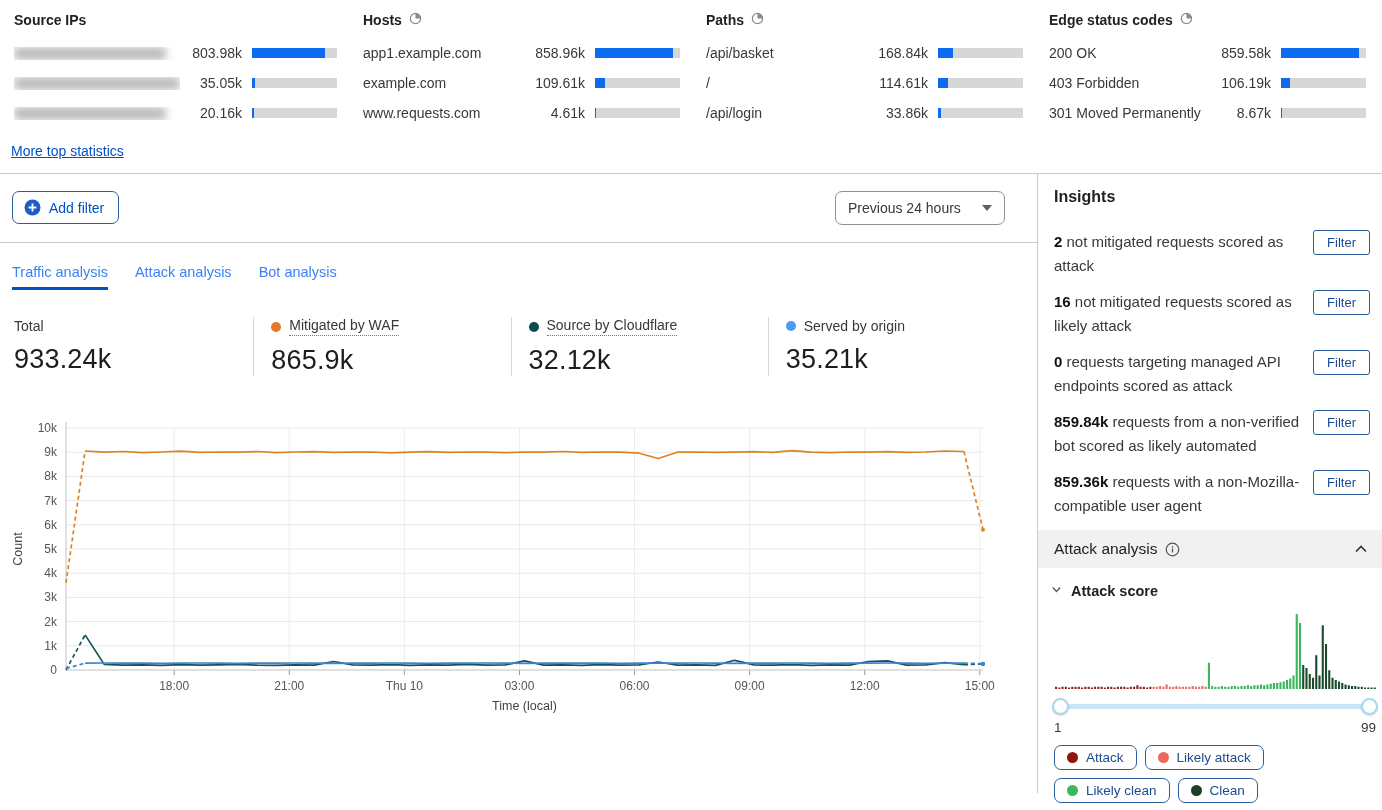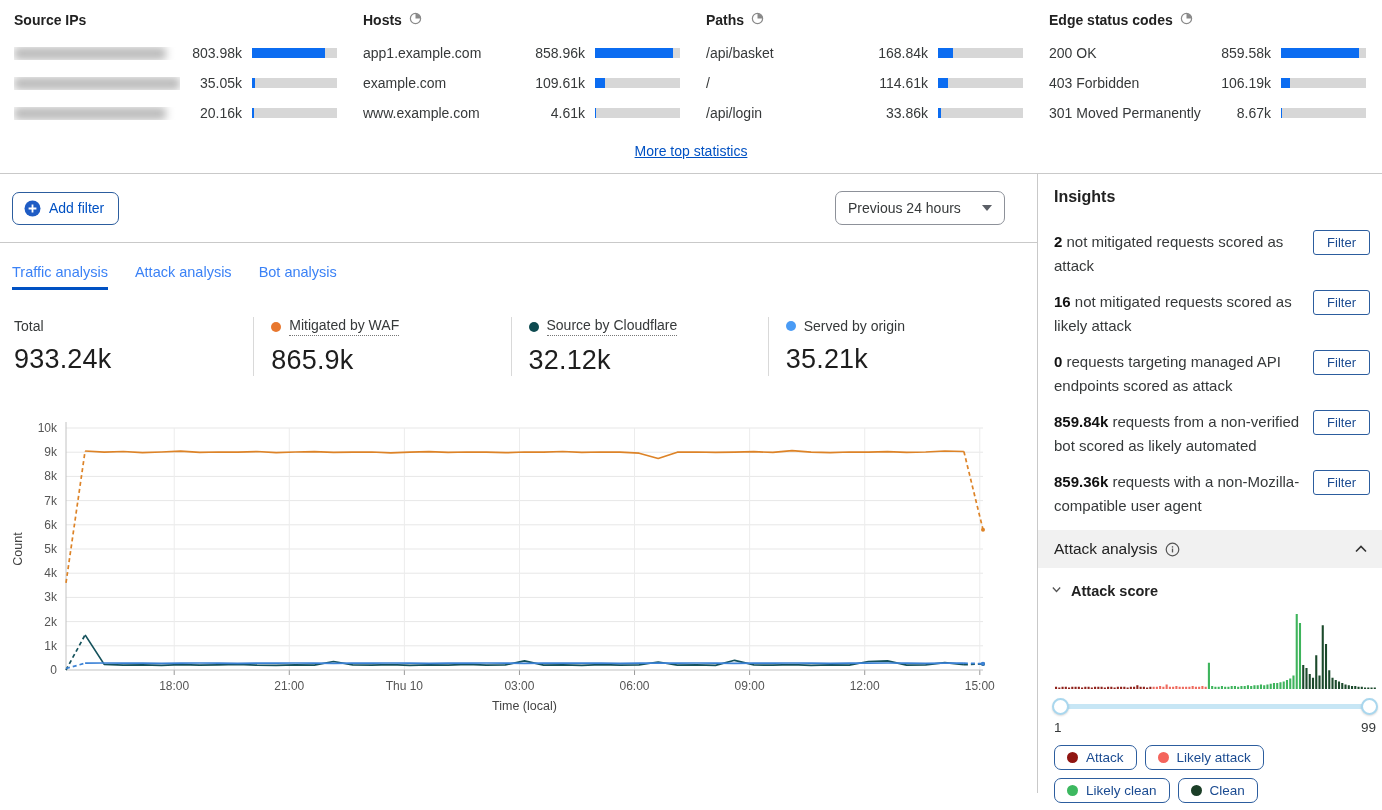--- a/index.html
+++ b/index.html
@@ -10,30 +10,30 @@
   .top-stats { display:grid; grid-template-columns:repeat(4,1fr); column-gap:26px;
     padding:12px 16px 0 14px; }
   .stat-col-title { font-size:14px; font-weight:700; color:#222; display:flex;
     gap:7px; margin-bottom:10px; }
   .stat-row { display:flex; align-items:center; height:30px; font-size:14px; color:#36393a; }
   .stat-row-label { flex:1; white-space:nowrap; overflow:hidden; }
   .blur-label { height:13px; border-radius:3px; background:#b9b9b9; filter:blur(4px); }
   .stat-row-value { width:62px; text-align:right; margin-right:10px; }
   .stat-bar { width:85px; height:10px; background:#d7d7d7; position:relative; flex:none; }
   .stat-bar-fill { position:absolute; left:0; top:0; bottom:0; background:#0b6cf1; }
-  .more-row { text-align:center; padding:14px 11px 13px; }
+  .more-row { padding:14px 11px 13px; }
   .more-row a { color:#0051c3; font-size:14px; text-decoration:underline; cursor:pointer; }
 
   
   .content { display:flex; border-top:1px solid #c9c9c9; height:620px; }
   .main { width:1037px; flex:none; }
   .sidebar { width:345px; flex:none; border-left:1px solid #c9c9c9; padding:14px 12px 0 16px; }
 
   
-  .toolbar { display:flex; justify-content:space-between; align-items:center;
+  .toolbar { display:flex; justify-content:space-between; align-items:flex-start;
     padding:17px 32px 17px 12px; border-bottom:1px solid #c9c9c9; }
   .add-filter { display:flex; align-items:center; gap:8px; background:#fff;
     border:1px solid #2c5d9e; border-radius:7px; padding:7px 14px 7px 11px;
     color:#0051c3; font-size:14px; cursor:pointer; font-family:inherit; }
   .select { display:flex; align-items:center; justify-content:space-between;
     width:170px; border:1px solid #8d9199; border-radius:7px; padding:8px 12px;
     font-size:14px; color:#36393a; cursor:pointer; background:#fff; }
   .caret { width:0; height:0; border-left:5px solid transparent; border-right:5px solid transparent;
     border-top:6px solid #5b5f66; }
 
@@ -133,21 +133,21 @@
         </div>
       </div>
       <div class="stat-row">
         <div class="stat-row-label">example.com</div>
         <div class="stat-row-value">109.61k</div>
         <div class="stat-bar">
           <div class="stat-bar-fill" style="width: 12%;"></div>
         </div>
       </div>
       <div class="stat-row">
-        <div class="stat-row-label">www.example.com</div>
+        <div class="stat-row-label">www.requests.com</div>
         <div class="stat-row-value">4.61k</div>
         <div class="stat-bar">
           <div class="stat-bar-fill" style="width: 1.5%;"></div>
         </div>
       </div>
     </div>
     <div>
       <div class="stat-col-title">
         <span>Paths</span>
         <svg width="13" height="13" viewBox="0 0 16 16">

